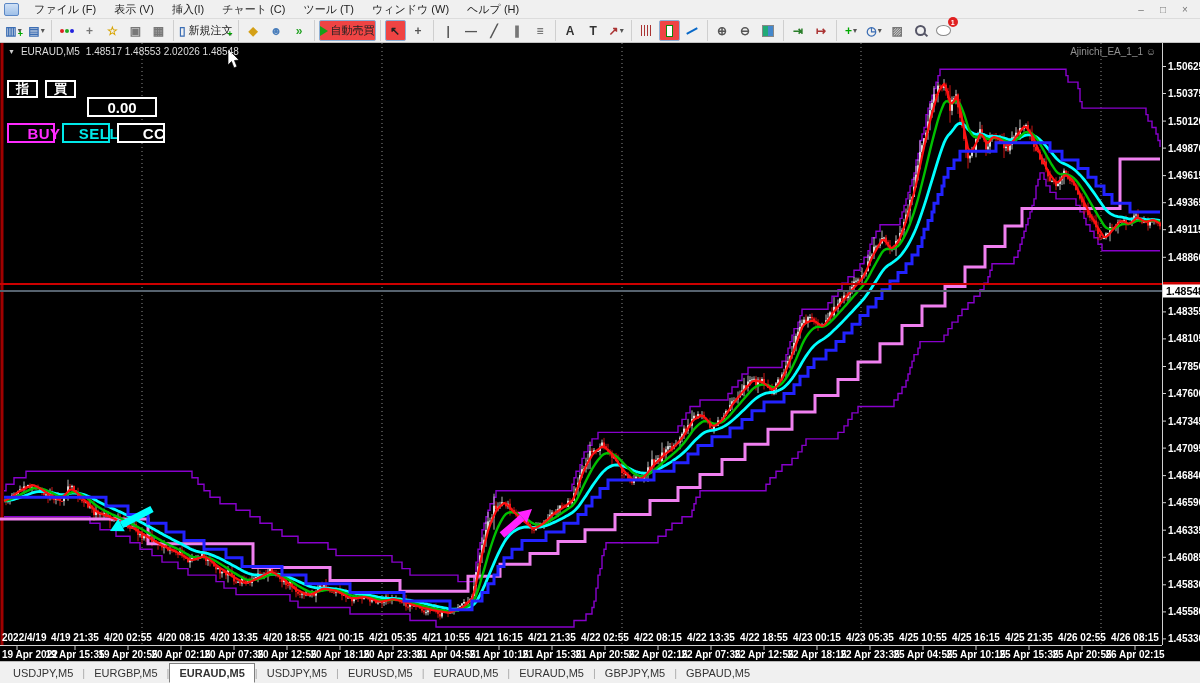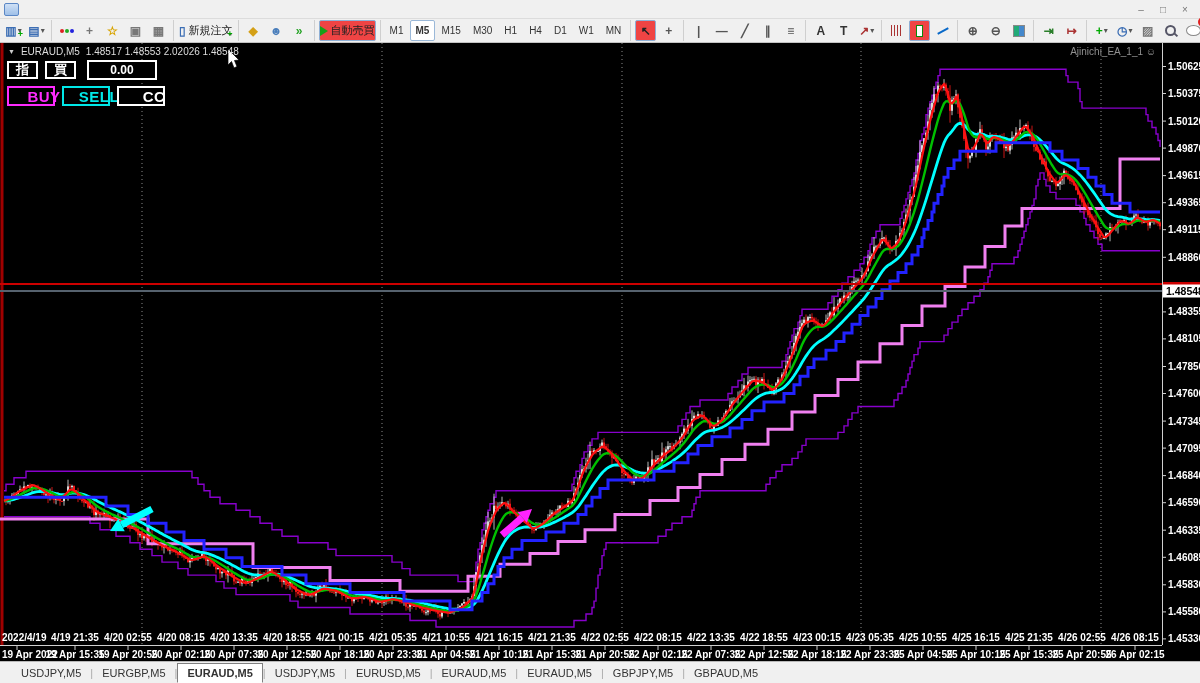--- a/index.html
+++ b/index.html
@@ -45,34 +45,43 @@
   .chart{position:relative;width:1200px;height:618px;background:#000;}
   .chart svg{position:absolute;left:0;top:0;}
   .chart-title{position:absolute;left:8px;top:3px;color:#ddd;font-size:10px;display:flex;gap:6px;align-items:center;}
   .chart-title .tri{font-size:7px;color:#ccc;}
   .ea-label{position:absolute;right:44px;top:3px;color:#909090;font-size:10px;}
   .tpanel{position:absolute;left:7px;top:17px;}
   .trow{display:flex;gap:7px;margin-bottom:6px;align-items:center;}
   .tp-btn{display:inline-flex;align-items:center;justify-content:center;background:#000;
     border:2px solid #e0e0e0;color:#fff;font-weight:700;font-size:13px;height:18px;box-sizing:border-box;}
   .tp-sm{width:31px;}
-  .tp-lots{width:70px;height:20px;font-size:12px;}
+  .tp-lots{width:70px;height:20px;font-size:15px;margin-top:37px;}
   .tp-wide{width:48px;height:20px;font-size:15px;letter-spacing:.5px;padding-left:26px;}
   
   .tabsbar{height:22px;background:#f0f0f0;border-top:1px solid #b8b8b8;display:flex;
-    align-items:center;font-size:11px;color:#333;padding-left:12px;}
+    align-items:center;font-size:11px;color:#333;padding-left:4px;}
   .tab{padding:3px 9px;cursor:default;}
   .tab.active{background:#fff;border:1px solid #808080;border-bottom:1px solid #fff;font-weight:700;margin-top:-1px;}
   .tab-sep{color:#aaa;}
 </style>
 </head>
 <body>
 
 <div class="menubar">
   <span class="appicon"></span>
+  <nav id="menu-items" style="display:flex;">
+      <span class="menu-item">ファイル (F)</span>
+      <span class="menu-item">表示 (V)</span>
+      <span class="menu-item">挿入(I)</span>
+      <span class="menu-item">チャート (C)</span>
+      <span class="menu-item">ツール (T)</span>
+      <span class="menu-item">ウィンドウ (W)</span>
+      <span class="menu-item">ヘルプ (H)</span>
+    </nav>
   <div class="wincontrols" id="win-controls">
       <span>–</span>
       <span>□</span>
       <span>×</span>
     </div>
 </div>
 
 <div class="toolbar" id="toolbar">
     <div class="tgroup">
       <span class="tbtn">
@@ -122,31 +131,20 @@
       </span>
       <span class="tbtn">
         <b style="color: rgb(42, 165, 42);">»</b>
       </span>
     </div>
     <div class="tgroup">
       <span class="tbtn pressed">
         <i class="ic-play"></i>
         <span class="tlbl">自動売買</span>
       </span>
-    </div>
-    <div class="tgroup">
-      <span class="tf">M1</span>
-      <span class="tf pressed">M5</span>
-      <span class="tf">M15</span>
-      <span class="tf">M30</span>
-      <span class="tf">H1</span>
-      <span class="tf">H4</span>
-      <span class="tf">D1</span>
-      <span class="tf">W1</span>
-      <span class="tf">MN</span>
     </div>
     <div class="tgroup">
       <span class="tbtn pressed">
         <b style="color: rgb(34, 34, 34);">↖</b>
       </span>
       <span class="tbtn">
         <b style="color: rgb(85, 85, 85);">+</b>
       </span>
     </div>
     <div class="tgroup">

